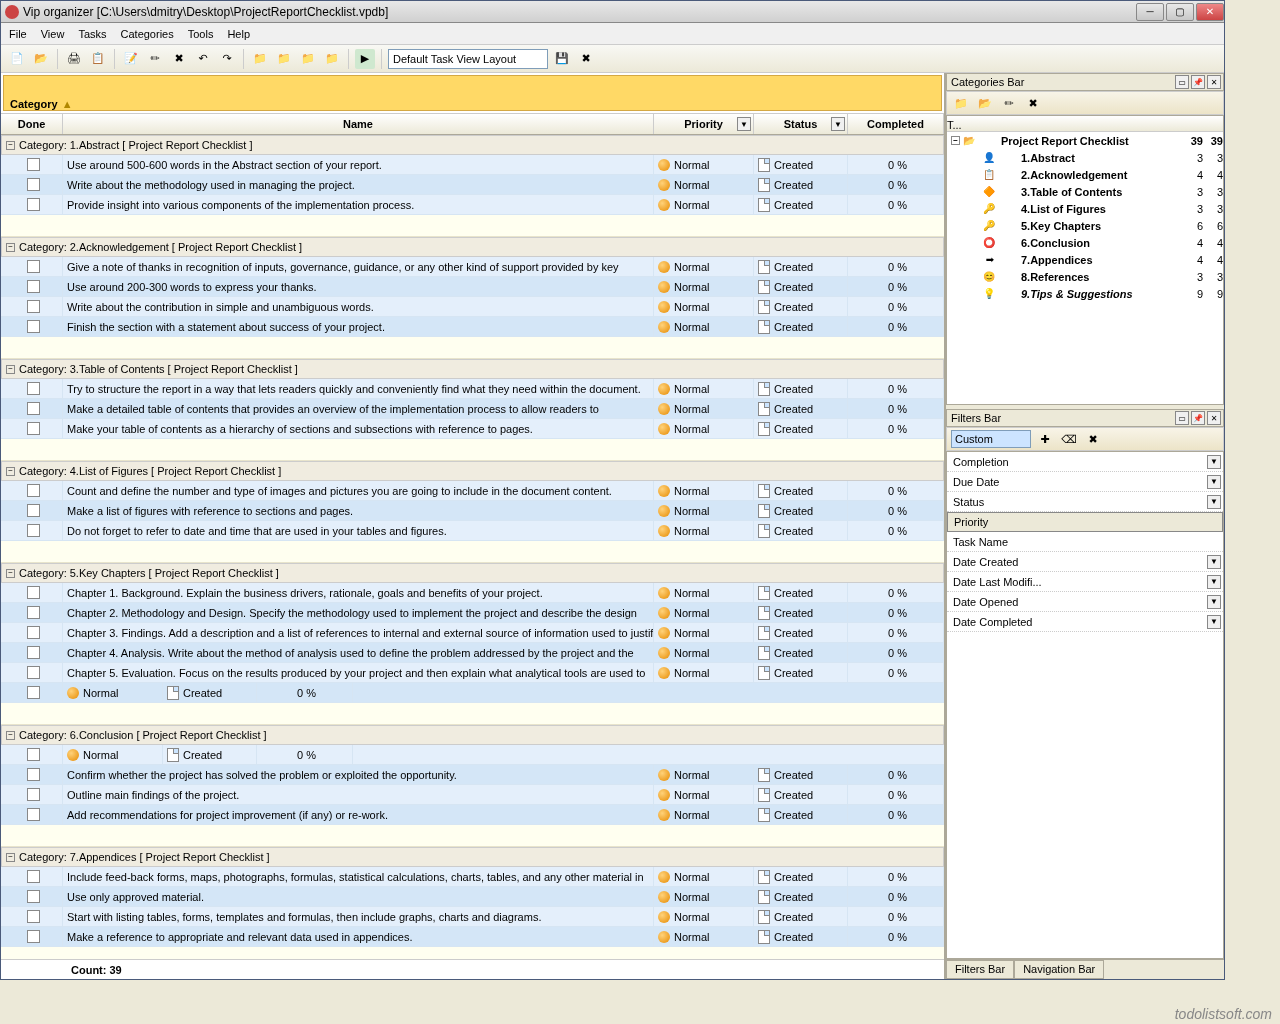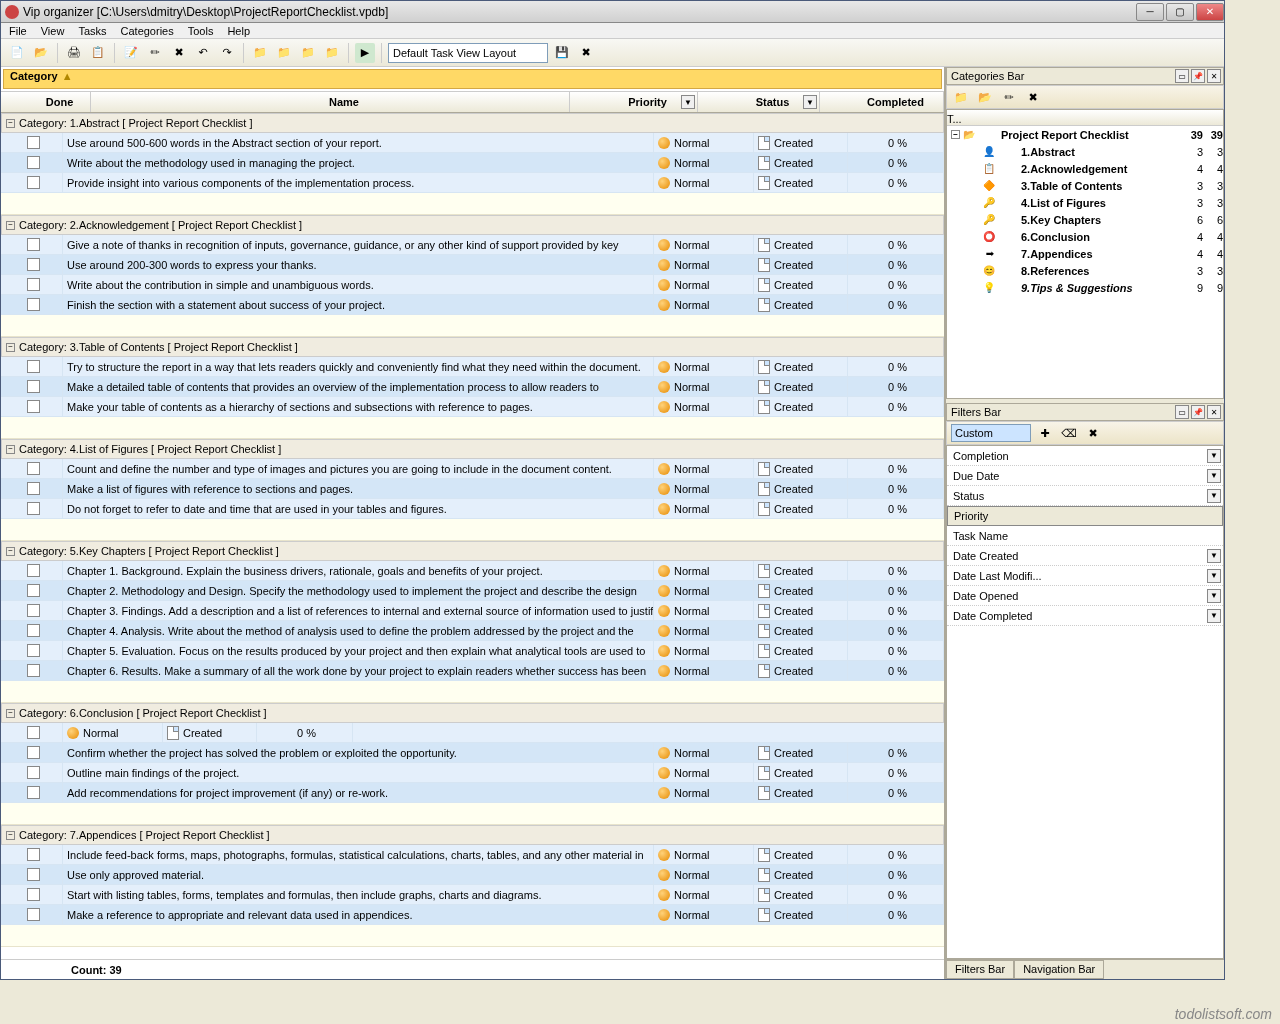--- a/index.html
+++ b/index.html
@@ -4,31 +4,31 @@
 <style>
 * { box-sizing: border-box; margin: 0; padding: 0; }
 body { font-family: Tahoma, Arial, sans-serif; font-size: 11px; background: #ece9d8; overflow: hidden; }
 .window { width: 1225px; height: 980px; display: flex; flex-direction: column; border: 1px solid #4a5a7a; }
 .titlebar { height: 22px; background: linear-gradient(to bottom, #e8e8e8, #d0d0d0); display: flex; align-items: center; padding-left: 4px; border-bottom: 1px solid #888; }
 .titlebar .icon { width: 14px; height: 14px; background: #c44; border-radius: 50%; margin-right: 4px; }
 .titlebar .title { flex: 1; color: #000; font-size: 12px; }
 .titlebar .winbtns { display: flex; gap: 2px; }
 .titlebar .winbtn { width: 28px; height: 18px; background: linear-gradient(#e8e8e8,#c8c8c8); border: 1px solid #888; border-radius: 2px; display:flex; align-items:center; justify-content:center; font-size:10px; }
 .titlebar .winbtn.close { background: linear-gradient(#e88,#c44); color:#fff; }
-.menubar { height: 16px; background: #f0f0f0; display: flex; align-items: center; padding-left: 8px; gap: 14px; border-bottom: 1px solid #ccc; }
+.menubar { height: 22px; background: #f0f0f0; display: flex; align-items: center; padding-left: 8px; gap: 14px; border-bottom: 1px solid #ccc; }
 .menubar span { cursor: default; }
 .toolbar { height: 28px; background: linear-gradient(#f8f8f4,#ece9d8); display: flex; align-items: center; padding-left: 6px; gap: 4px; border-bottom: 1px solid #ccc; }
 .tb-btn { width: 20px; height: 20px; border: 1px solid transparent; border-radius: 2px; display:flex; align-items:center; justify-content:center; }
 .tb-sep { width: 1px; height: 20px; background: #ccc; margin: 0 2px; }
 .layout-combo { width: 160px; height: 20px; border: 1px solid #7f9db9; background: #fff; padding-left: 4px; display:flex; align-items:center; font-size:11px; }
 .main { flex: 1; display: flex; overflow: hidden; }
 .left-pane { width: 945px; display: flex; flex-direction: column; border-right: 2px solid #aca899; background:#fff; }
-.group-bar { height: 20px; background: #ffd966; border: 1px solid #d4a844; display:flex; align-items:flex-start; padding-left:6px; font-weight:bold; margin:2px; }
+.group-bar { height: 36px; background: #ffd966; border: 1px solid #d4a844; display:flex; align-items:flex-end; padding-left:6px; font-weight:bold; margin:2px; }
 .grid-header { height: 22px; background: linear-gradient(#fff,#ece9d8); display: flex; border-top:1px solid #ccc; border-bottom: 1px solid #aca899; }
-.grid-header .col { border-right: 1px solid #ccc; display:flex; align-items:center; justify-content:center; font-weight:bold; position:relative;margin-left:28px; }
+.grid-header .col { border-right: 1px solid #ccc; display:flex; align-items:center; justify-content:center; font-weight:bold; position:relative; }
 .col-done { width: 62px; }
 .col-name { flex: 1; }
 .col-pri { width: 100px; }
 .col-status { width: 94px; }
 .col-complete { width: 96px; }
 .dd-arrow { width:14px; height:14px; border:1px solid #888; background:#f0f0f0; position:absolute; right:2px; top:3px; font-size:8px; display:flex; align-items:center; justify-content:center; }
 .grid-body { flex:1; overflow-y:auto; background:#fff; }
 .cat-header { height: 20px; background: #f0ece0; border: 1px solid #ccc; display:flex; align-items:center; padding-left:4px; gap:4px; }
 .cat-toggle { width:9px; height:9px; border:1px solid #888; display:flex; align-items:center; justify-content:center; font-size:8px; line-height:8px; }
 .task-row { height: 20px; display:flex; align-items:center; border-bottom:1px solid #d6e5f3; }
@@ -428,21 +428,20 @@
             <div class="cell col-status">
               <span class="doc-icon"></span>
               <span>Created</span>
             </div>
             <div class="cell col-complete" style="justify-content:center;">0 %</div>
           </div>
           <div class="task-row odd">
             <div class="cell col-done" style="justify-content:center;">
               <div class="chk"></div>
             </div>
-            <div class="cell col-name">Chapter 6. Results. Make a summary of all the work done by your project to explain readers whether success has been</div>
             <div class="cell col-pri">
               <span class="pri-icon"></span>
               <span>Normal</span>
             </div>
             <div class="cell col-status">
               <span class="doc-icon"></span>
               <span>Created</span>
             </div>
             <div class="cell col-complete" style="justify-content:center;">0 %</div>
           </div>

